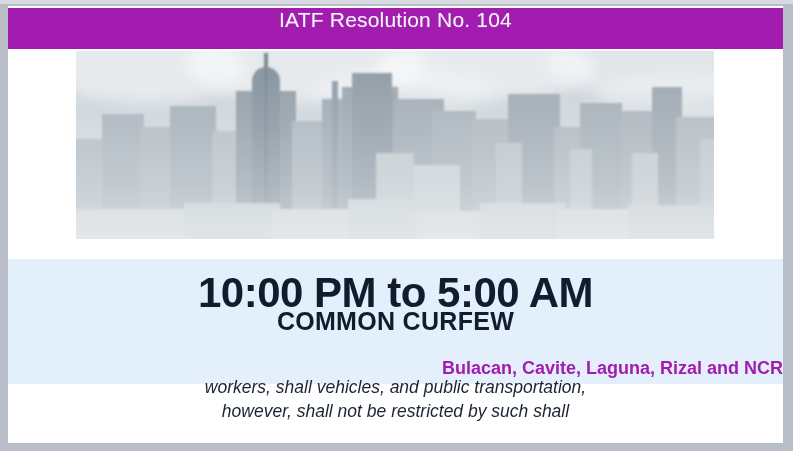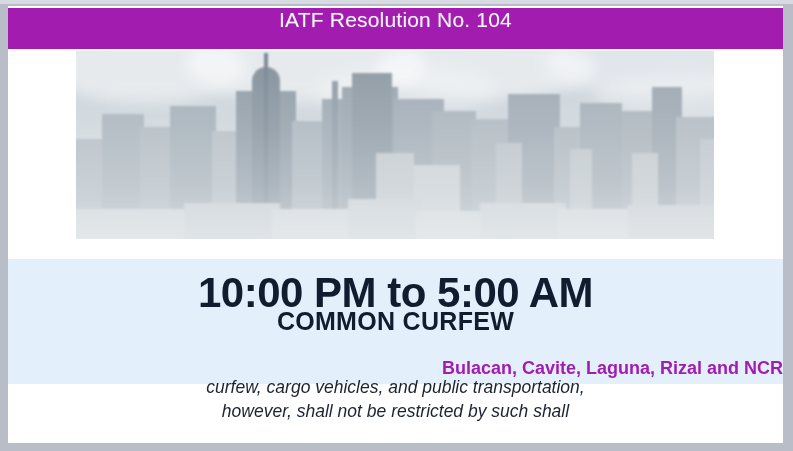--- a/index.html
+++ b/index.html
@@ -223,18 +223,18 @@
       <div id="photo-blur"></div>
     </div>
 
     <div id="curfew-band">
       <div id="curfew-time">10:00 PM to 5:00 AM</div>
       <div id="curfew-heading">COMMON CURFEW</div>
       <div id="curfew-areas">Bulacan, Cavite, Laguna, Rizal and NCR</div>
     </div>
 
     <div id="exemption-note">
-      <div>curfew, cargo vehicles, and public transportation,</div>
+      <div>workers, shall vehicles, and public transportation,</div>
       <div>however, shall not be restricted by such shall</div>
     </div>
 
   </div>
 </div>
 
 </body></html>

